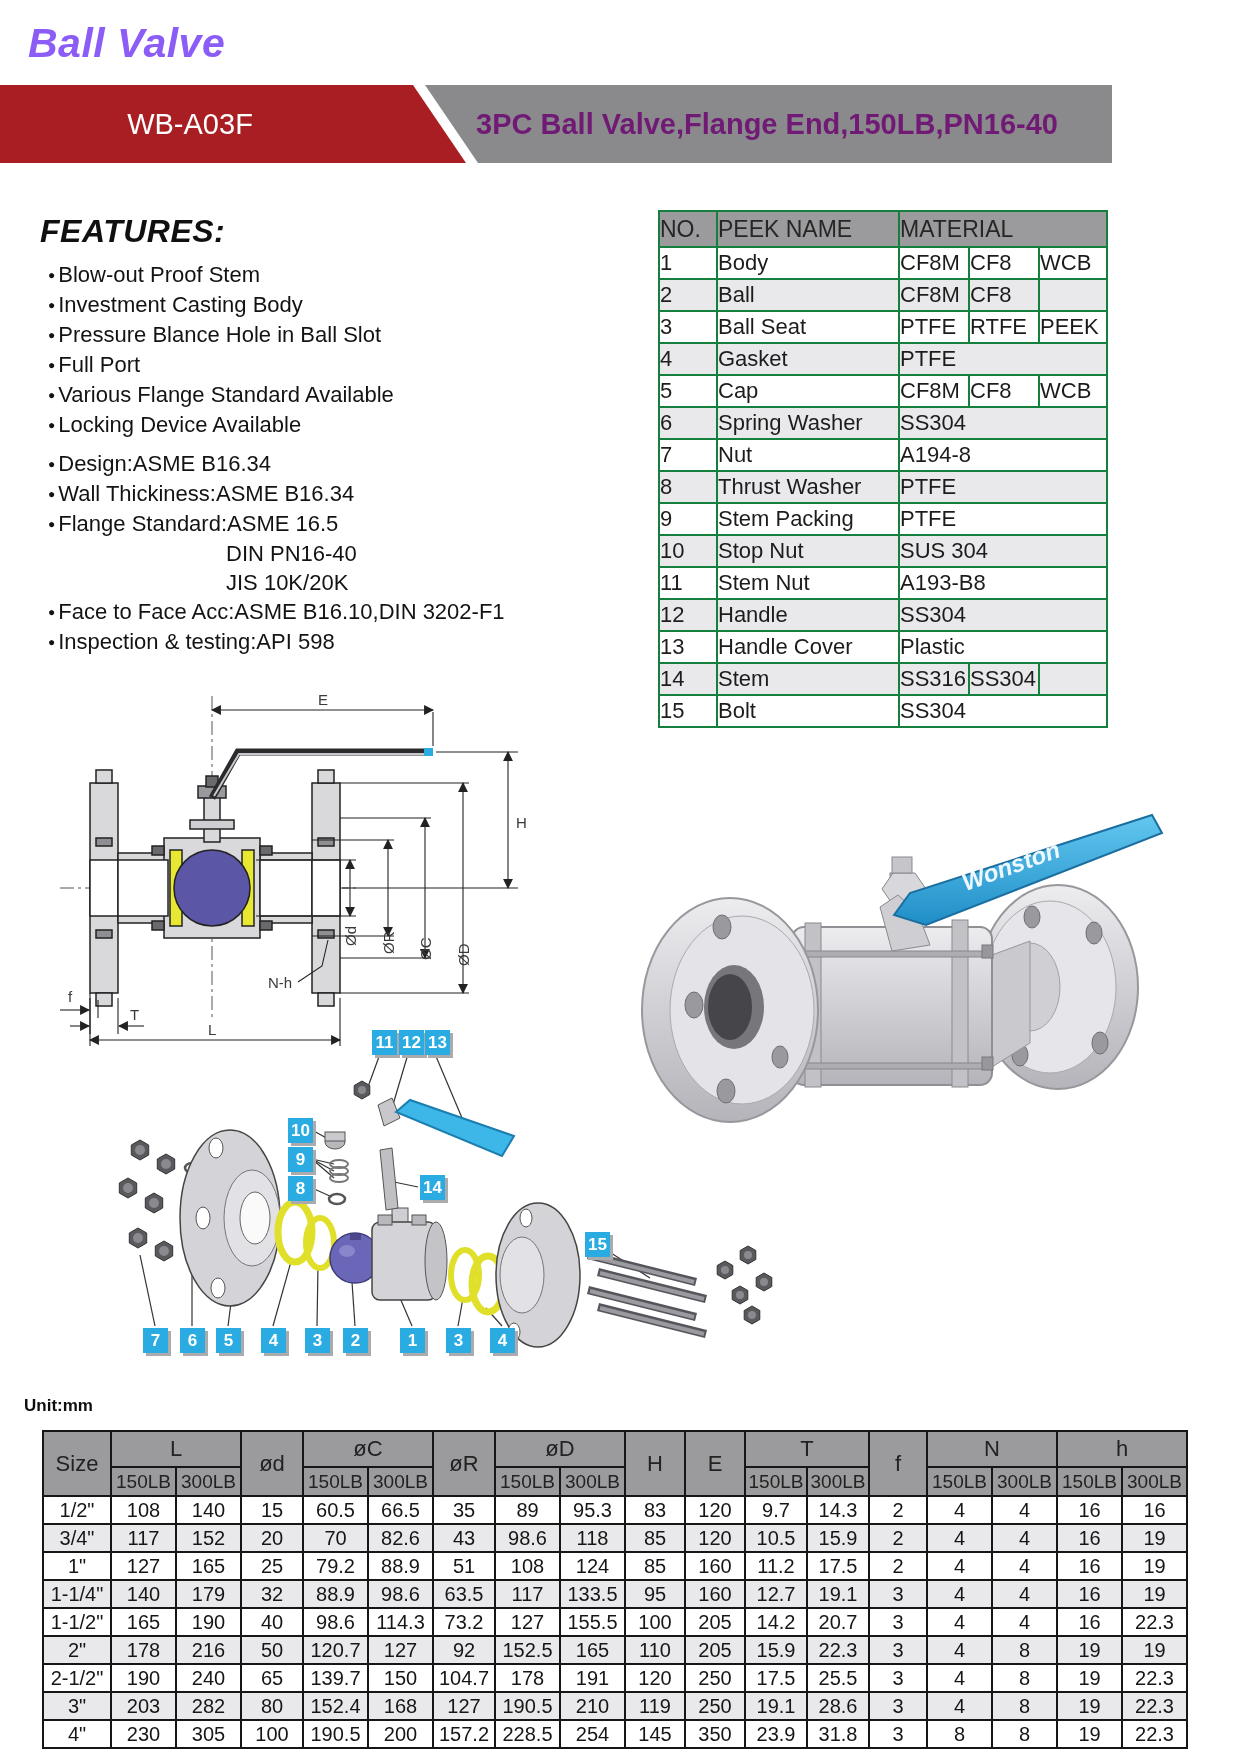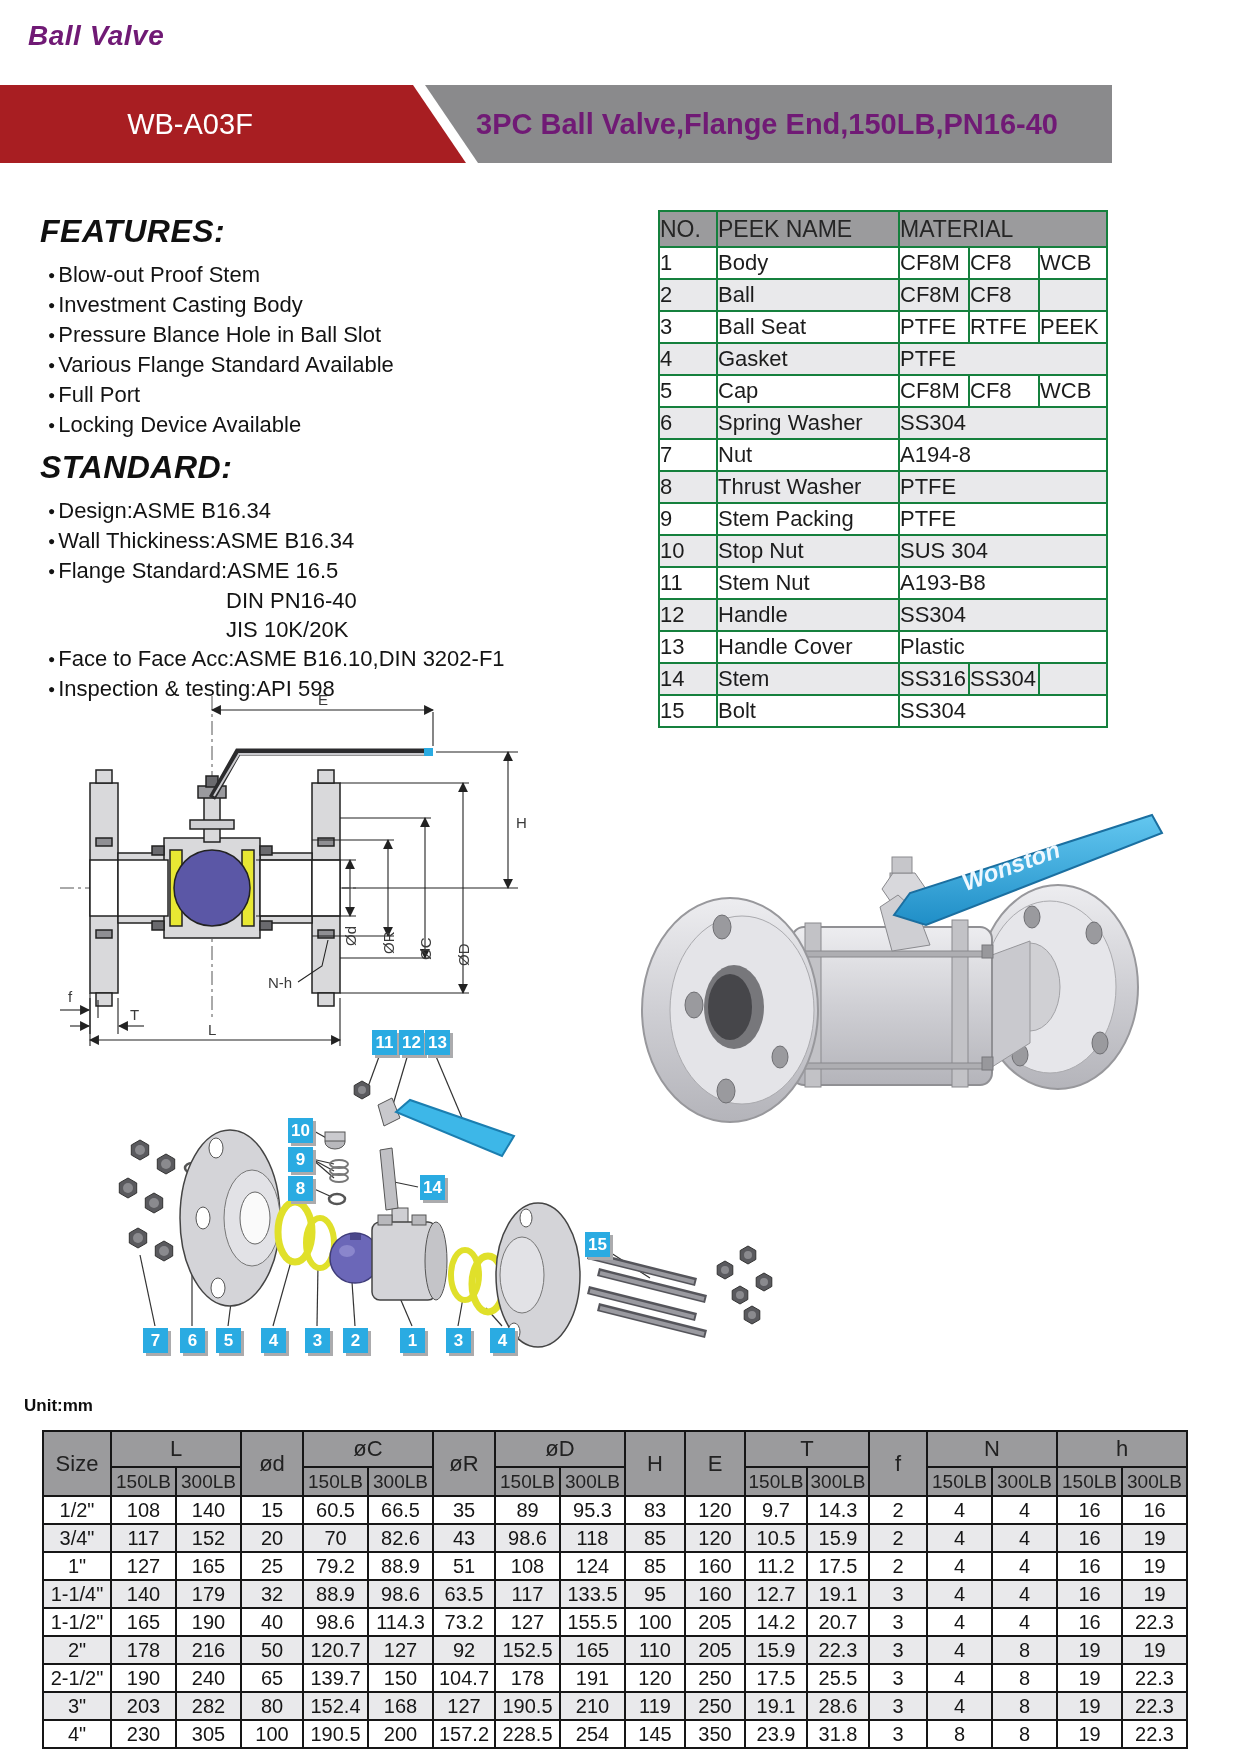--- a/index.html
+++ b/index.html
@@ -1,18 +1,18 @@
 <!DOCTYPE html>
 <html><head>
 <meta charset="utf-8">
 <style>
   html,body{margin:0;padding:0;background:#fff;}
   #page{position:relative;width:1241px;height:1755px;background:#fff;overflow:hidden;
         font-family:"Liberation Sans",sans-serif;color:#151515;}
-  .title{position:absolute;left:28px;top:20px;font-size:28px;font-style:italic;font-weight:bold;color:#701a75;letter-spacing:.5px;}
+  .title{position:absolute;left:28px;top:20px;font-size:41px;font-style:italic;font-weight:bold;color:#8b5cf6;letter-spacing:.5px;}
   .banner{position:absolute;left:0;top:85px;width:1112px;height:78px;}
   .banner-gray{position:absolute;inset:0;background:#8a8a8c;-webkit-clip-path:polygon(425px 0,100% 0,100% 100%,478px 100%);clip-path:polygon(425px 0,100% 0,100% 100%,478px 100%);}
   .banner-red{position:absolute;inset:0;background:#a81e22;-webkit-clip-path:polygon(0 0,413px 0,466px 100%,0 100%);clip-path:polygon(0 0,413px 0,466px 100%,0 100%);}
   .banner-model{position:absolute;left:55px;top:0;width:270px;text-align:center;line-height:78px;color:#fff;font-size:29px;font-weight:normal;}
   .banner-sub{position:absolute;left:430px;right:8px;top:0;text-align:center;line-height:78px;color:#701a75;font-size:29px;font-weight:bold;}
   .sec{position:absolute;left:40px;width:570px;}
   #features-sec{top:213px;}
   #standard-sec{top:449px;}
   .sec-h{font-style:italic;font-weight:bold;font-size:32px;color:#101010;margin-bottom:10px;letter-spacing:.5px;}
   .bullet-item{font-size:22px;line-height:30px;color:#131313;padding-left:8px;}
@@ -53,28 +53,27 @@
     <div class="banner-model">WB-A03F</div>
     <div class="banner-sub">3PC Ball Valve,Flange End,150LB,PN16-40</div>
   </div>
 
   <div class="sec" id="features-sec">
     <div class="sec-h">FEATURES:</div>
     <div id="features-list">
         <div class="bullet-item">Blow-out Proof Stem</div>
         <div class="bullet-item">Investment Casting Body</div>
         <div class="bullet-item">Pressure Blance Hole in Ball Slot</div>
+        <div class="bullet-item">Full Port</div>
         <div class="bullet-item">Various Flange Standard Available</div>
-        <div class="bullet-item">Full Port</div>
         <div class="bullet-item">Locking Device Available</div>
       </div>
   </div>
 
   <div class="sec" id="standard-sec">
-    <div class="sec-h">STANDARD:</div>
     <div id="standard-list">
         <div class="bullet-item">Design:ASME B16.34</div>
         <div class="bullet-item">Wall Thickiness:ASME B16.34</div>
         <div class="bullet-item">Flange Standard:ASME 16.5</div>
         <div class="subline">DIN PN16-40</div>
         <div class="subline">JIS 10K/20K</div>
         <div class="bullet-item">Face to Face Acc:ASME B16.10,DIN 3202-F1</div>
         <div class="bullet-item">Inspection &amp; testing:API 598</div>
       </div>
   </div>

